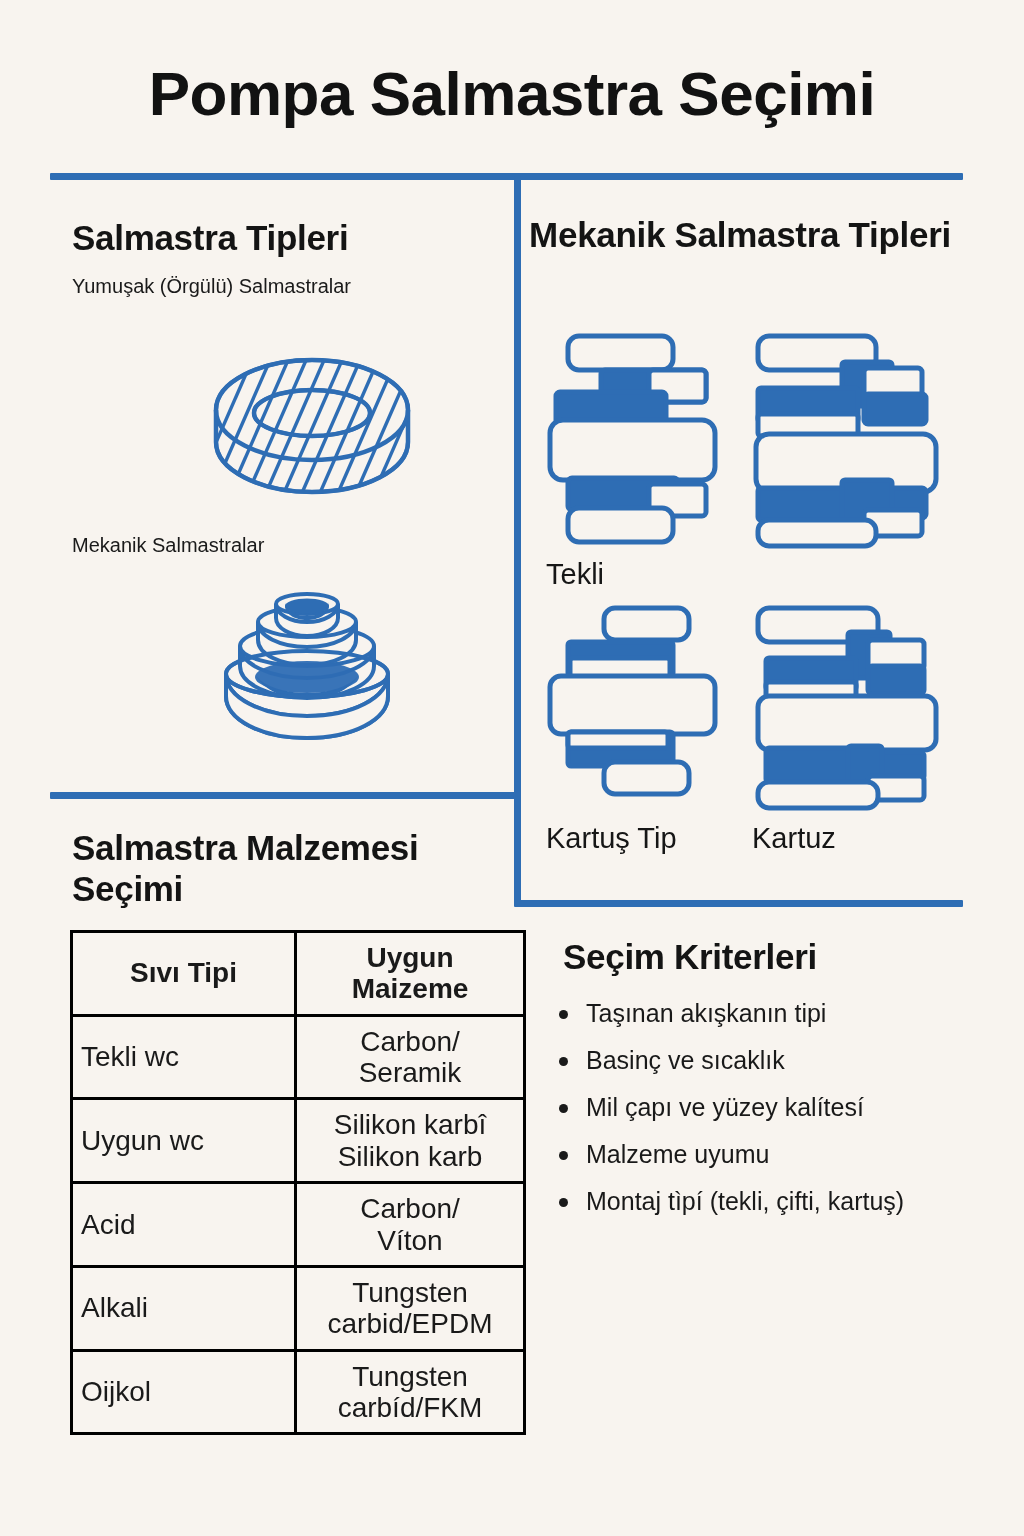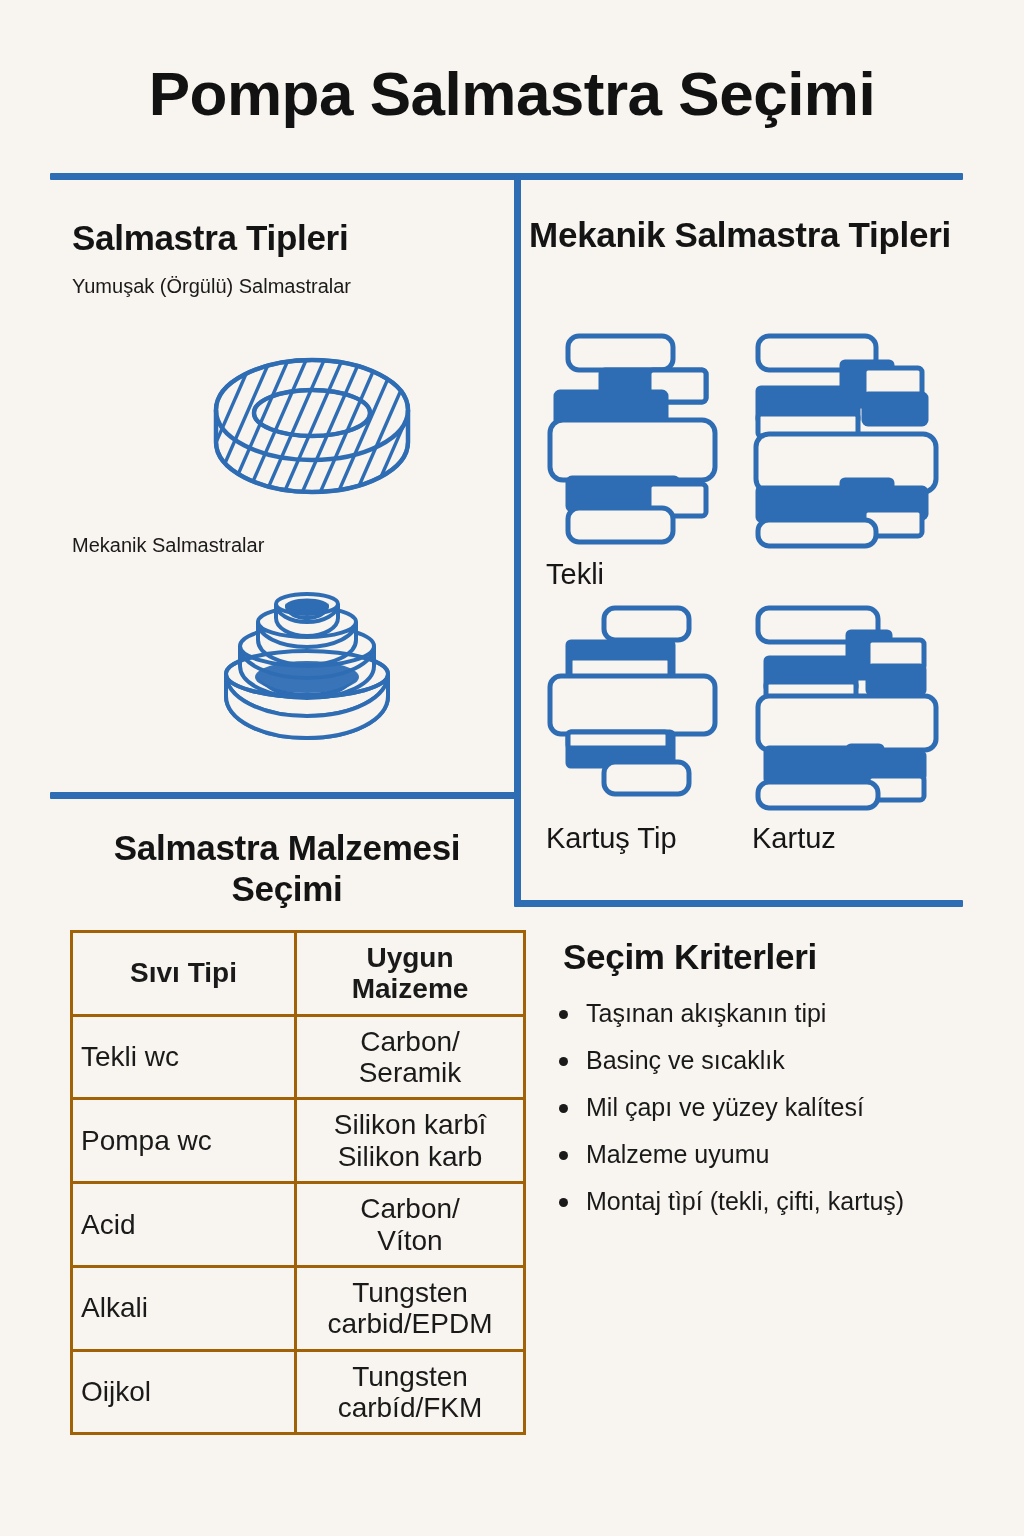--- a/index.html
+++ b/index.html
@@ -56,21 +56,20 @@
   .vline-main  { left: 514px; top: 176px;  height: 731px; }
 
   
   .h-sec {
     position: absolute;
     font-size: 35px;
     font-weight: 800;
     color: #141414;
     letter-spacing: -0.3px;
     line-height: 1.16;
-    text-align: center;
   }
   .h-sub {
     position: absolute;
     font-size: 20px;
     font-weight: 500;
     color: #1A1A1A;
     line-height: 1.2;
   }
 
   #sec-types    { left: 72px;  top: 218px; }
@@ -111,21 +110,21 @@
   
   .mat-table {
     position: absolute;
     left: 70px;
     top: 930px;
     width: 415px;
     border-collapse: collapse;
     table-layout: fixed;
   }
   .mat-table td, .mat-table th {
-    border: 3px solid #a16207;
+    border: 3px solid #000000;
     padding: 9px 8px;
     vertical-align: middle;
     background: #F8F4EF;
   }
   .mat-table th {
     font-weight: 700;
     font-size: 28px;
   }
   .mat-table td {
     font-weight: 400;
@@ -342,21 +341,21 @@
     </thead>
     <tbody>
       <tr>
         <td class="col-a">Tekli wc</td>
         <td class="col-b">
           <span class="cell-lines">Carbon/</span>
           <span class="cell-lines">Seramik</span>
         </td>
       </tr>
       <tr>
-        <td class="col-a">Pompa wc</td>
+        <td class="col-a">Uygun wc</td>
         <td class="col-b">
           <span class="cell-lines">Silikon karbî</span>
           <span class="cell-lines">Silikon karb</span>
         </td>
       </tr>
       <tr>
         <td class="col-a">Acid</td>
         <td class="col-b">
           <span class="cell-lines">Carbon/</span>
           <span class="cell-lines">Víton</span>

